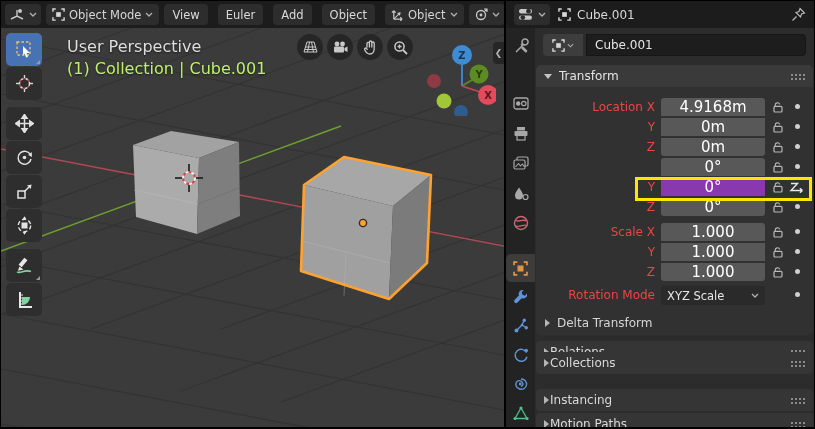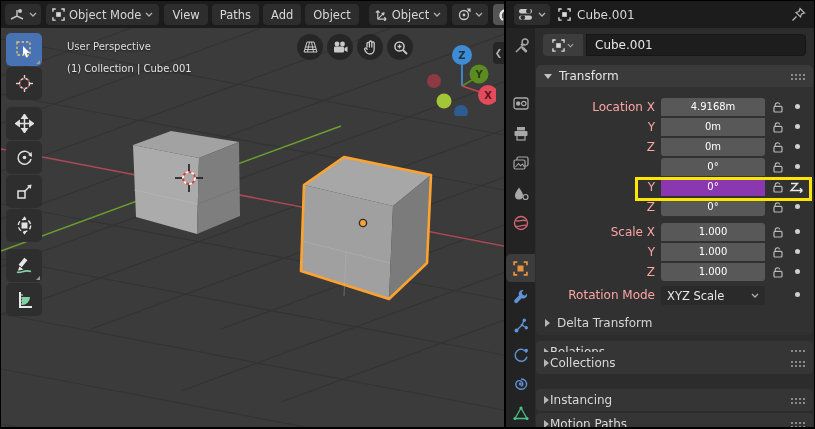--- a/index.html
+++ b/index.html
@@ -7,44 +7,44 @@
     font-family:"DejaVu Sans","Liberation Sans",sans-serif; }
   .stage { position:relative; width:815px; height:429px; background:#000; }
 
   
   .viewport { position:absolute; left:1px; top:1px; width:503px; height:426px; background:#3b3b3b; }
   .vp-header { position:absolute; left:0; top:0; width:100%; height:27px; background:#1c1c1c;
     display:flex; align-items:center; gap:5px; padding:0 4px; overflow:hidden; white-space:nowrap; }
   .pill { display:flex; align-items:center; gap:4px; background:#2d2d2d; border-radius:4px;
     height:21px; padding:0 6px; color:#d6d6d6; font-size:11.5px; flex:0 0 auto; }
   .iconbtn { display:flex; align-items:center; justify-content:center; }
-  .menu-group { display:flex; gap:4px; background:transparent; flex:0 0 auto; }
+  .menu-group { display:flex; gap:10px; background:transparent; flex:0 0 auto; }
   .menu-item { background:#2d2d2d; border-radius:4px; height:21px; display:flex; align-items:center;
     padding:0 8px; color:#d9d9d9; font-size:11.5px; }
   .chev { display:inline-block; }
   .snapbtn { width:26px; height:21px; background:#2d2d2d; border-radius:4px; display:flex;
     align-items:center; justify-content:center; flex:0 0 auto; }
   .snapbtn.active { background:#545454; }
 
   .vp-body { position:absolute; left:0; top:27px; width:503px; height:399px; overflow:hidden; }
   .scene { position:absolute; left:0; top:0; }
 
   
   .toolbar { position:absolute; left:5px; top:5px; display:flex; flex-direction:column; gap:1px; }
   .toolbar .gap { height:5px; }
   .tbtn { width:36px; height:33px; background:#2e2e2e; border-radius:5px; display:flex;
     align-items:center; justify-content:center; position:relative; }
   .tbtn.active { background:#4772b3; }
   .tbtn .corner { position:absolute; right:2px; bottom:2px; width:0; height:0;
     border-left:4px solid transparent; border-bottom:4px solid #9a9a9a; }
 
   
-  .vp-overlay { position:absolute; left:66px; top:8px; color:#dedede; font-size:10px;
+  .vp-overlay { position:absolute; left:66px; top:8px; color:#dedede; font-size:16px;
     text-shadow:0 1px 2px rgba(0,0,0,.55); line-height:22px; }
-  .vp-overlay .ctx { color:#e5e5e5; }
+  .vp-overlay .ctx { color:#bef264; }
 
   
   .navbtns { position:absolute; left:296px; top:6px; display:flex; gap:4px; }
   .navbtn { width:26px; height:26px; border-radius:50%; background:rgba(35,35,35,.85);
     display:flex; align-items:center; justify-content:center; }
 
   .side-toggle { position:absolute; right:0; top:14px; width:11px; height:22px; background:#262626;
     border-radius:4px 0 0 4px; color:#b5b5b5; font-size:9px; display:flex; align-items:center; justify-content:center; }
 
   
@@ -68,24 +68,24 @@
 
   .tpanel { position:absolute; left:1px; right:1px; top:37px; height:270px; background:#313131; border-radius:5px; }
   .tpanel-h { height:22px; background:#3a3a3a; border-radius:5px 5px 0 0; display:flex; align-items:center;
     padding:0 8px; color:#e3e3e3; font-size:12px; gap:7px; }
   .tri-down { width:0; height:0; border-left:4px solid transparent; border-right:4px solid transparent; border-top:5px solid #c3c3c3; }
   .tri-right { width:0; height:0; border-top:4px solid transparent; border-bottom:4px solid transparent; border-left:5px solid #b5b5b5; }
   .grips { width:15px; height:7px; margin-left:auto;
     background-image:radial-gradient(circle,#8b8b8b 1px,transparent 1.3px); background-size:4px 4px; }
 
   .trow { position:absolute; left:0; width:100%; height:18px; }
-  .trow .lbl { position:absolute; left:0; top:0; width:120px; text-align:right; color:#fca5a5;
+  .trow .lbl { position:absolute; left:0; top:0; width:120px; text-align:right; color:#ef4444;
     font-size:12px; line-height:18px; }
   .trow .field { position:absolute; left:126px; top:0; width:104px; height:18px; background:#585858;
-    border-radius:3px; color:#fff; font-size:10px; text-align:center; line-height:18px; }
+    border-radius:3px; color:#fff; font-size:15px; text-align:center; line-height:18px; }
   .trow .field.purple { background:#8a38b0; }
   .trow .lock { position:absolute; left:237px; top:3px; }
   .trow .adot { position:absolute; left:260px; top:6px; width:5px; height:5px; border-radius:50%; background:#cfcfcf; }
   .trow .driver { position:absolute; left:254px; top:3px; }
   .dd { position:absolute; left:126px; top:0; width:104px; height:19px; background:#2a2a2a; border-radius:3px;
     color:#e6e6e6; font-size:11.5px; display:flex; align-items:center; padding:0 6px; justify-content:space-between; }
 
   .hl-rect { position:absolute; left:100px; top:149px; width:177px; height:24px;
     border:3px solid #ffe600; z-index:5; pointer-events:none; }
 
@@ -120,21 +120,21 @@
           <rect x="4.5" y="4.5" width="5" height="5" fill="#d8d8d8"></rect>
         </svg>
         <span>Object Mode</span>
         <svg class="chev" width="8" height="5" viewBox="0 0 8 5">
             <polyline points="1,1 4,4 7,1" stroke="#b0b0b0" stroke-width="1.3" fill="none"></polyline>
           </svg>
       </div>
 
       <div class="menu-group">
         <div class="menu-item">View</div>
-        <div class="menu-item">Paths</div>
+        <div class="menu-item">Euler</div>
         <div class="menu-item">Add</div>
         <div class="menu-item">Object</div>
       </div>
 
       <div style="flex:1"></div>
 
       <div class="pill">
         <svg width="13" height="13" viewBox="0 0 14 14">
           <path d="M3 12 L3 3 M3 12 L12 12 M3 3 l-2 2 M3 3 l2 2 M12 12 l-2-2 M12 12 l-2 2" stroke="#c8c8c8" stroke-width="1.3" fill="none"></path>
           <path d="M3 12 L10 5 l-1 3 m1-3 l-3 1" stroke="#c8c8c8" stroke-width="1.1" fill="none"></path>

